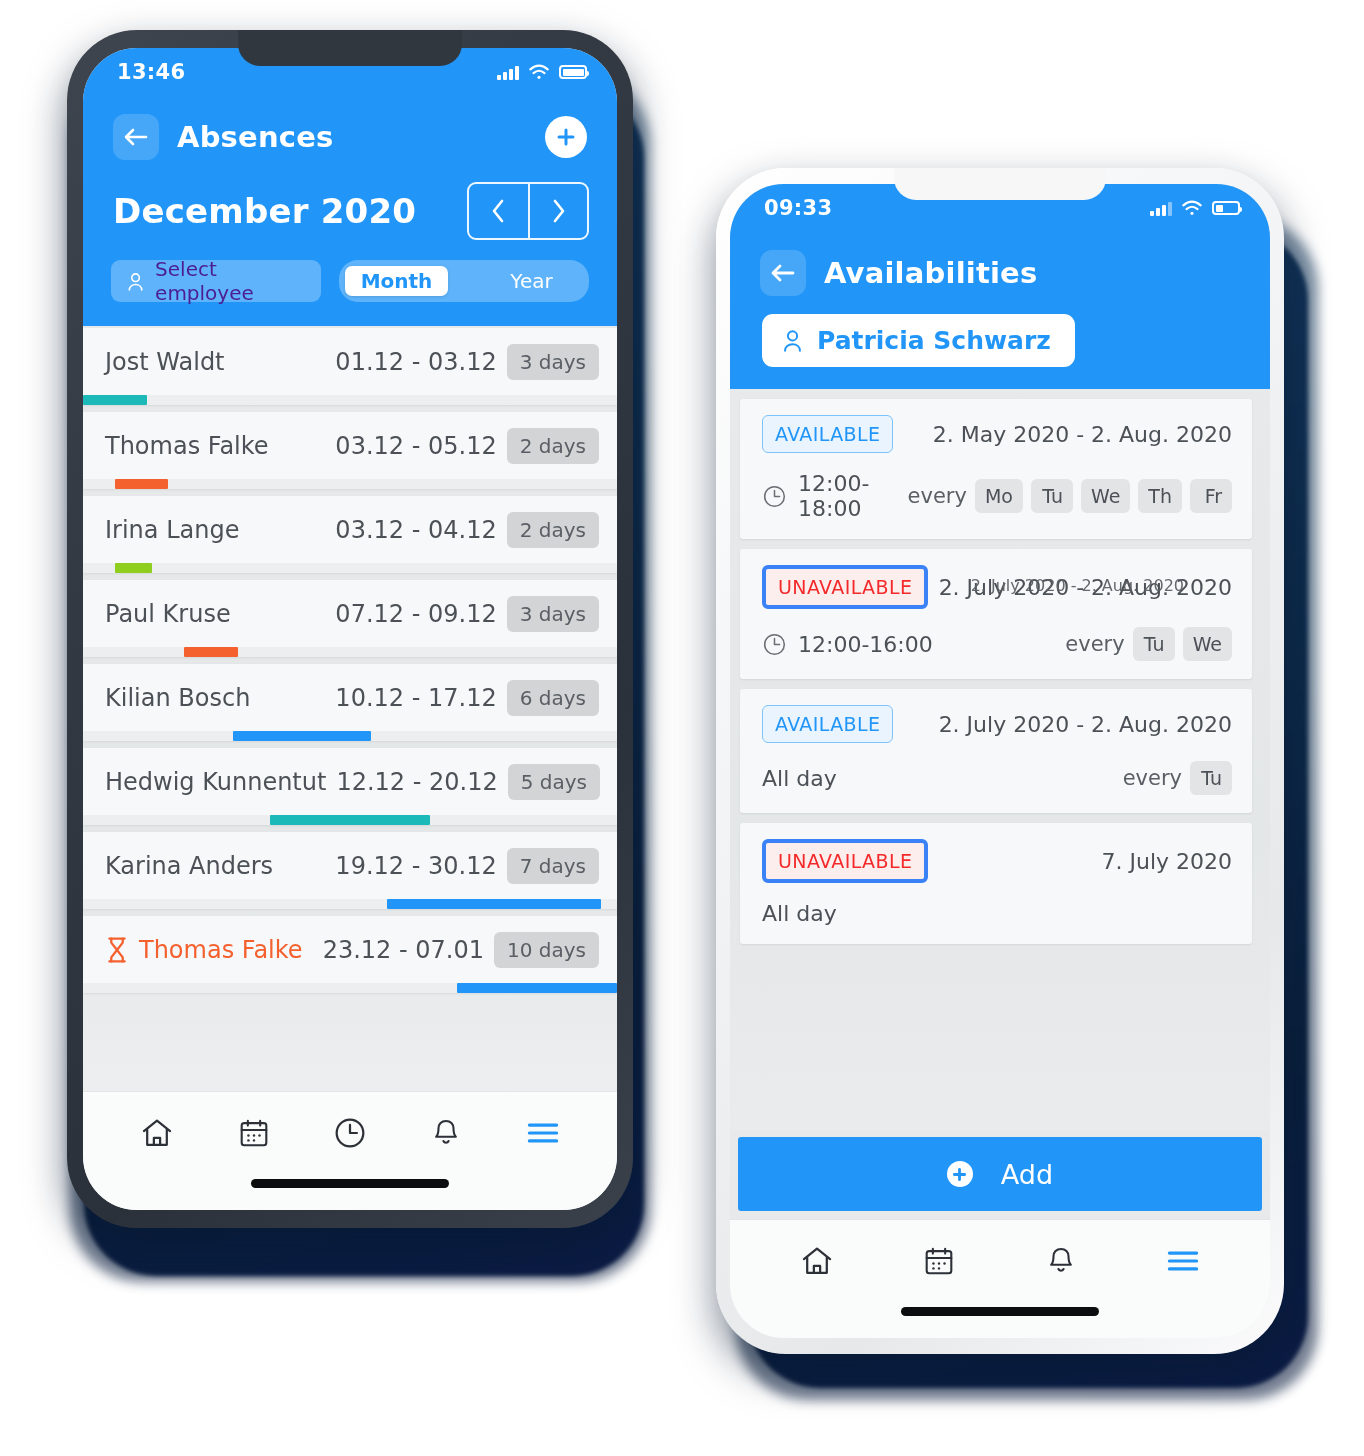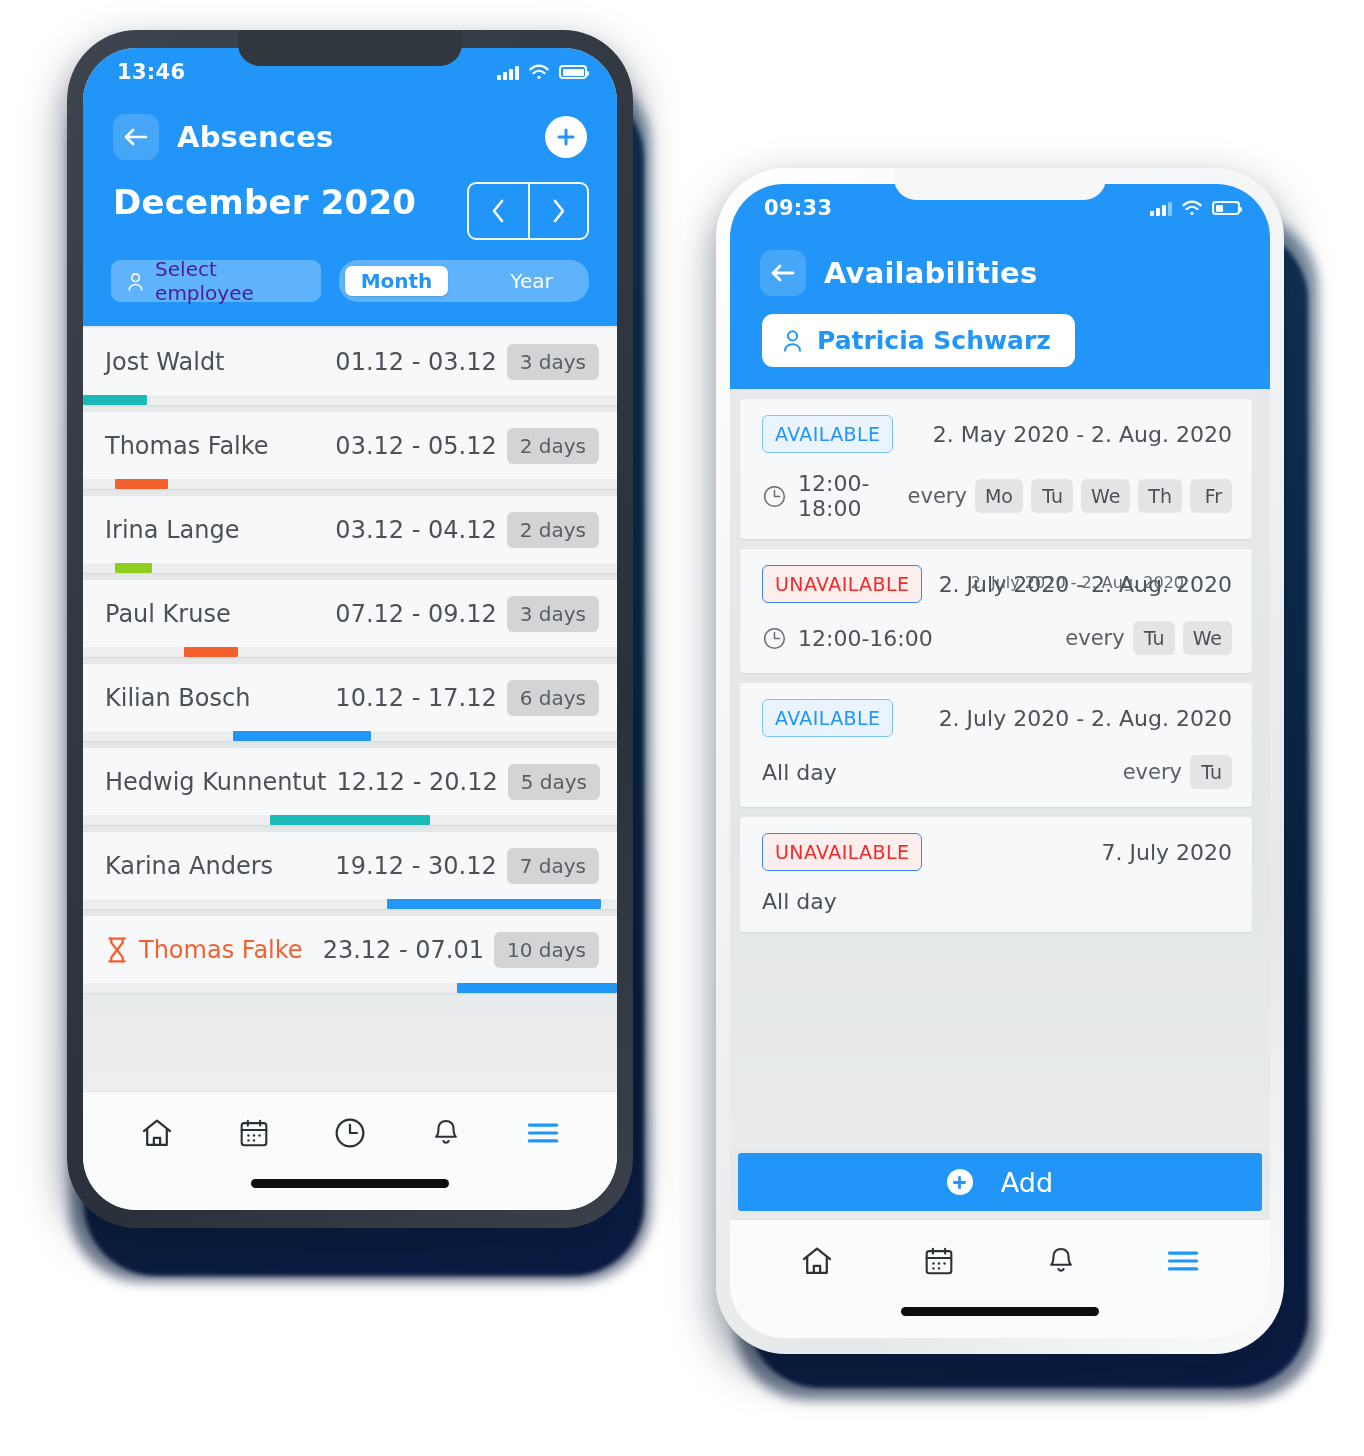--- a/index.html
+++ b/index.html
@@ -138,21 +138,21 @@
   .hdr-title { font-size: 29px; font-weight: 700; letter-spacing: .2px; }
   .hdr-title.semi { font-weight: 700; }
   .plus-btn {
     margin-left: auto;
     width: 42px; height: 42px; border-radius: 50%;
     background: #fff;
     display:flex; align-items:center; justify-content:center;
   }
 
   .month-row {
-    display: flex; align-items: flex-start;
+    display: flex; align-items: center;
     padding: 22px 28px 0 30px;
   }
   .month-label { font-size: 34px; font-weight: 600; letter-spacing: .2px; }
   .month-nav {
     margin-left: auto;
     display: flex;
     border: 2px solid rgba(255,255,255,.92);
     border-radius: 9px;
     overflow: hidden;
   }
@@ -288,41 +288,41 @@
     box-shadow: 0 1px 2px rgba(0,0,0,.08);
   }
   .av-top { display:flex; align-items:center; }
   .av-badge {
     font-size: 19px; letter-spacing: .4px;
     border-radius: 6px;
     padding: 7px 12px;
     font-weight: 400;
   }
   .av-badge.available   { color:#2196f8; border:1px solid #7cc3fb; background:#e9f4ff; }
-  .av-badge.unavailable { color:#f42a2a; border:1px solid #3b82f6; background:#fdeeee; }
+  .av-badge.unavailable { color:#f42a2a; border:4px solid #3b82f6; background:#fdeeee; }
   .av-date {
     margin-left:auto; font-size: 22px; color:#4c5157; white-space: nowrap;
     position: relative;
   }
   .av-date .ghost {
     position: absolute; left: 32px; top: 1px;
     font-size: 16px; color: #5c6166; opacity: .95; white-space: nowrap;
   }
   .av-bot { display:flex; align-items:center; margin-top: 18px; }
   .av-time { display:flex; align-items:center; gap: 11px; font-size: 22px; color:#4c5157; }
   .av-rep { margin-left:auto; display:flex; align-items:center; gap: 8px; font-size: 21px; color:#5a5f65; }
   .day-chip {
     background:#e2e4e6; border-radius:6px; padding: 6px 10px;
     font-size: 19px; color:#4c5157; min-width: 42px; text-align:right;
   }
 
   .add-wrap { flex: 0 0 auto; background: #e7e9ea; padding: 6px 8px 8px 8px; }
   .add-btn {
     background: #2196f8; color: #fff;
-    height: 58px; border-radius: 3px;
+    height: 74px; border-radius: 3px;
     display:flex; align-items:center; justify-content:center; gap: 28px;
     font-size: 27px; font-weight: 400;
   }
   .add-btn .pluscirc {
     width: 26px; height: 26px; border-radius: 50%; background:#fff;
     display:flex; align-items:center; justify-content:center;
   }
 
   svg { display:block; }
 </style>

